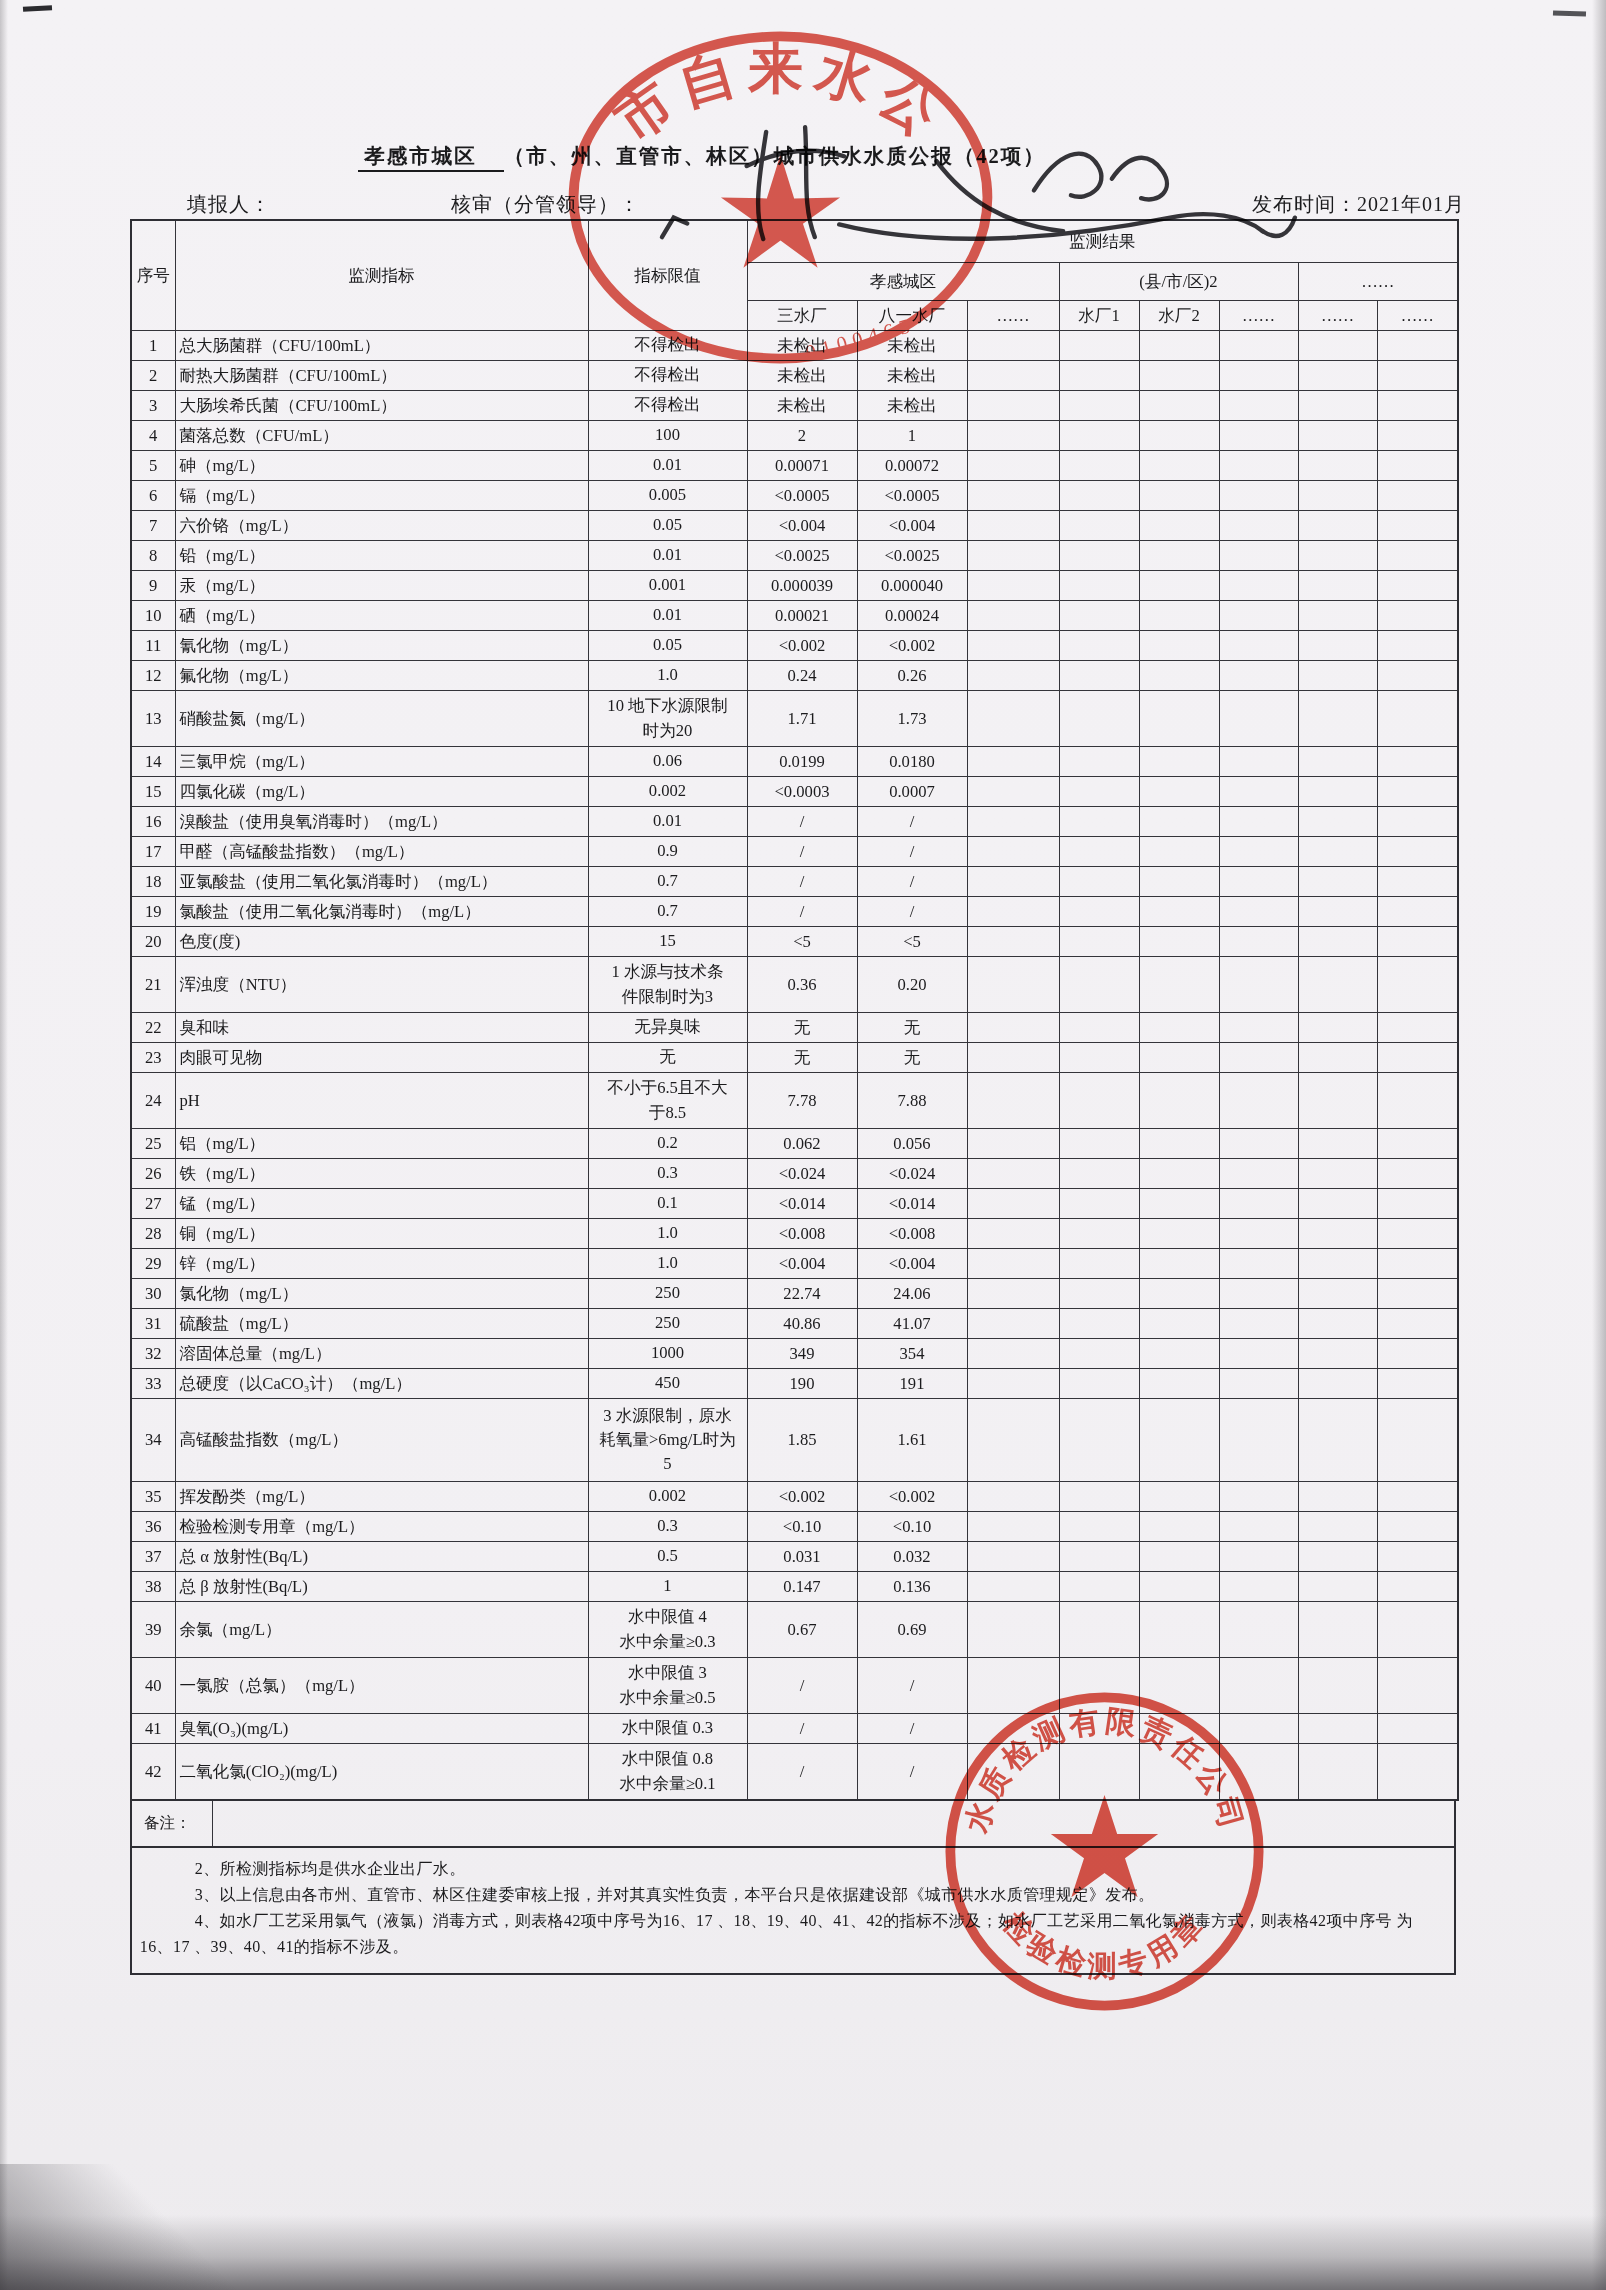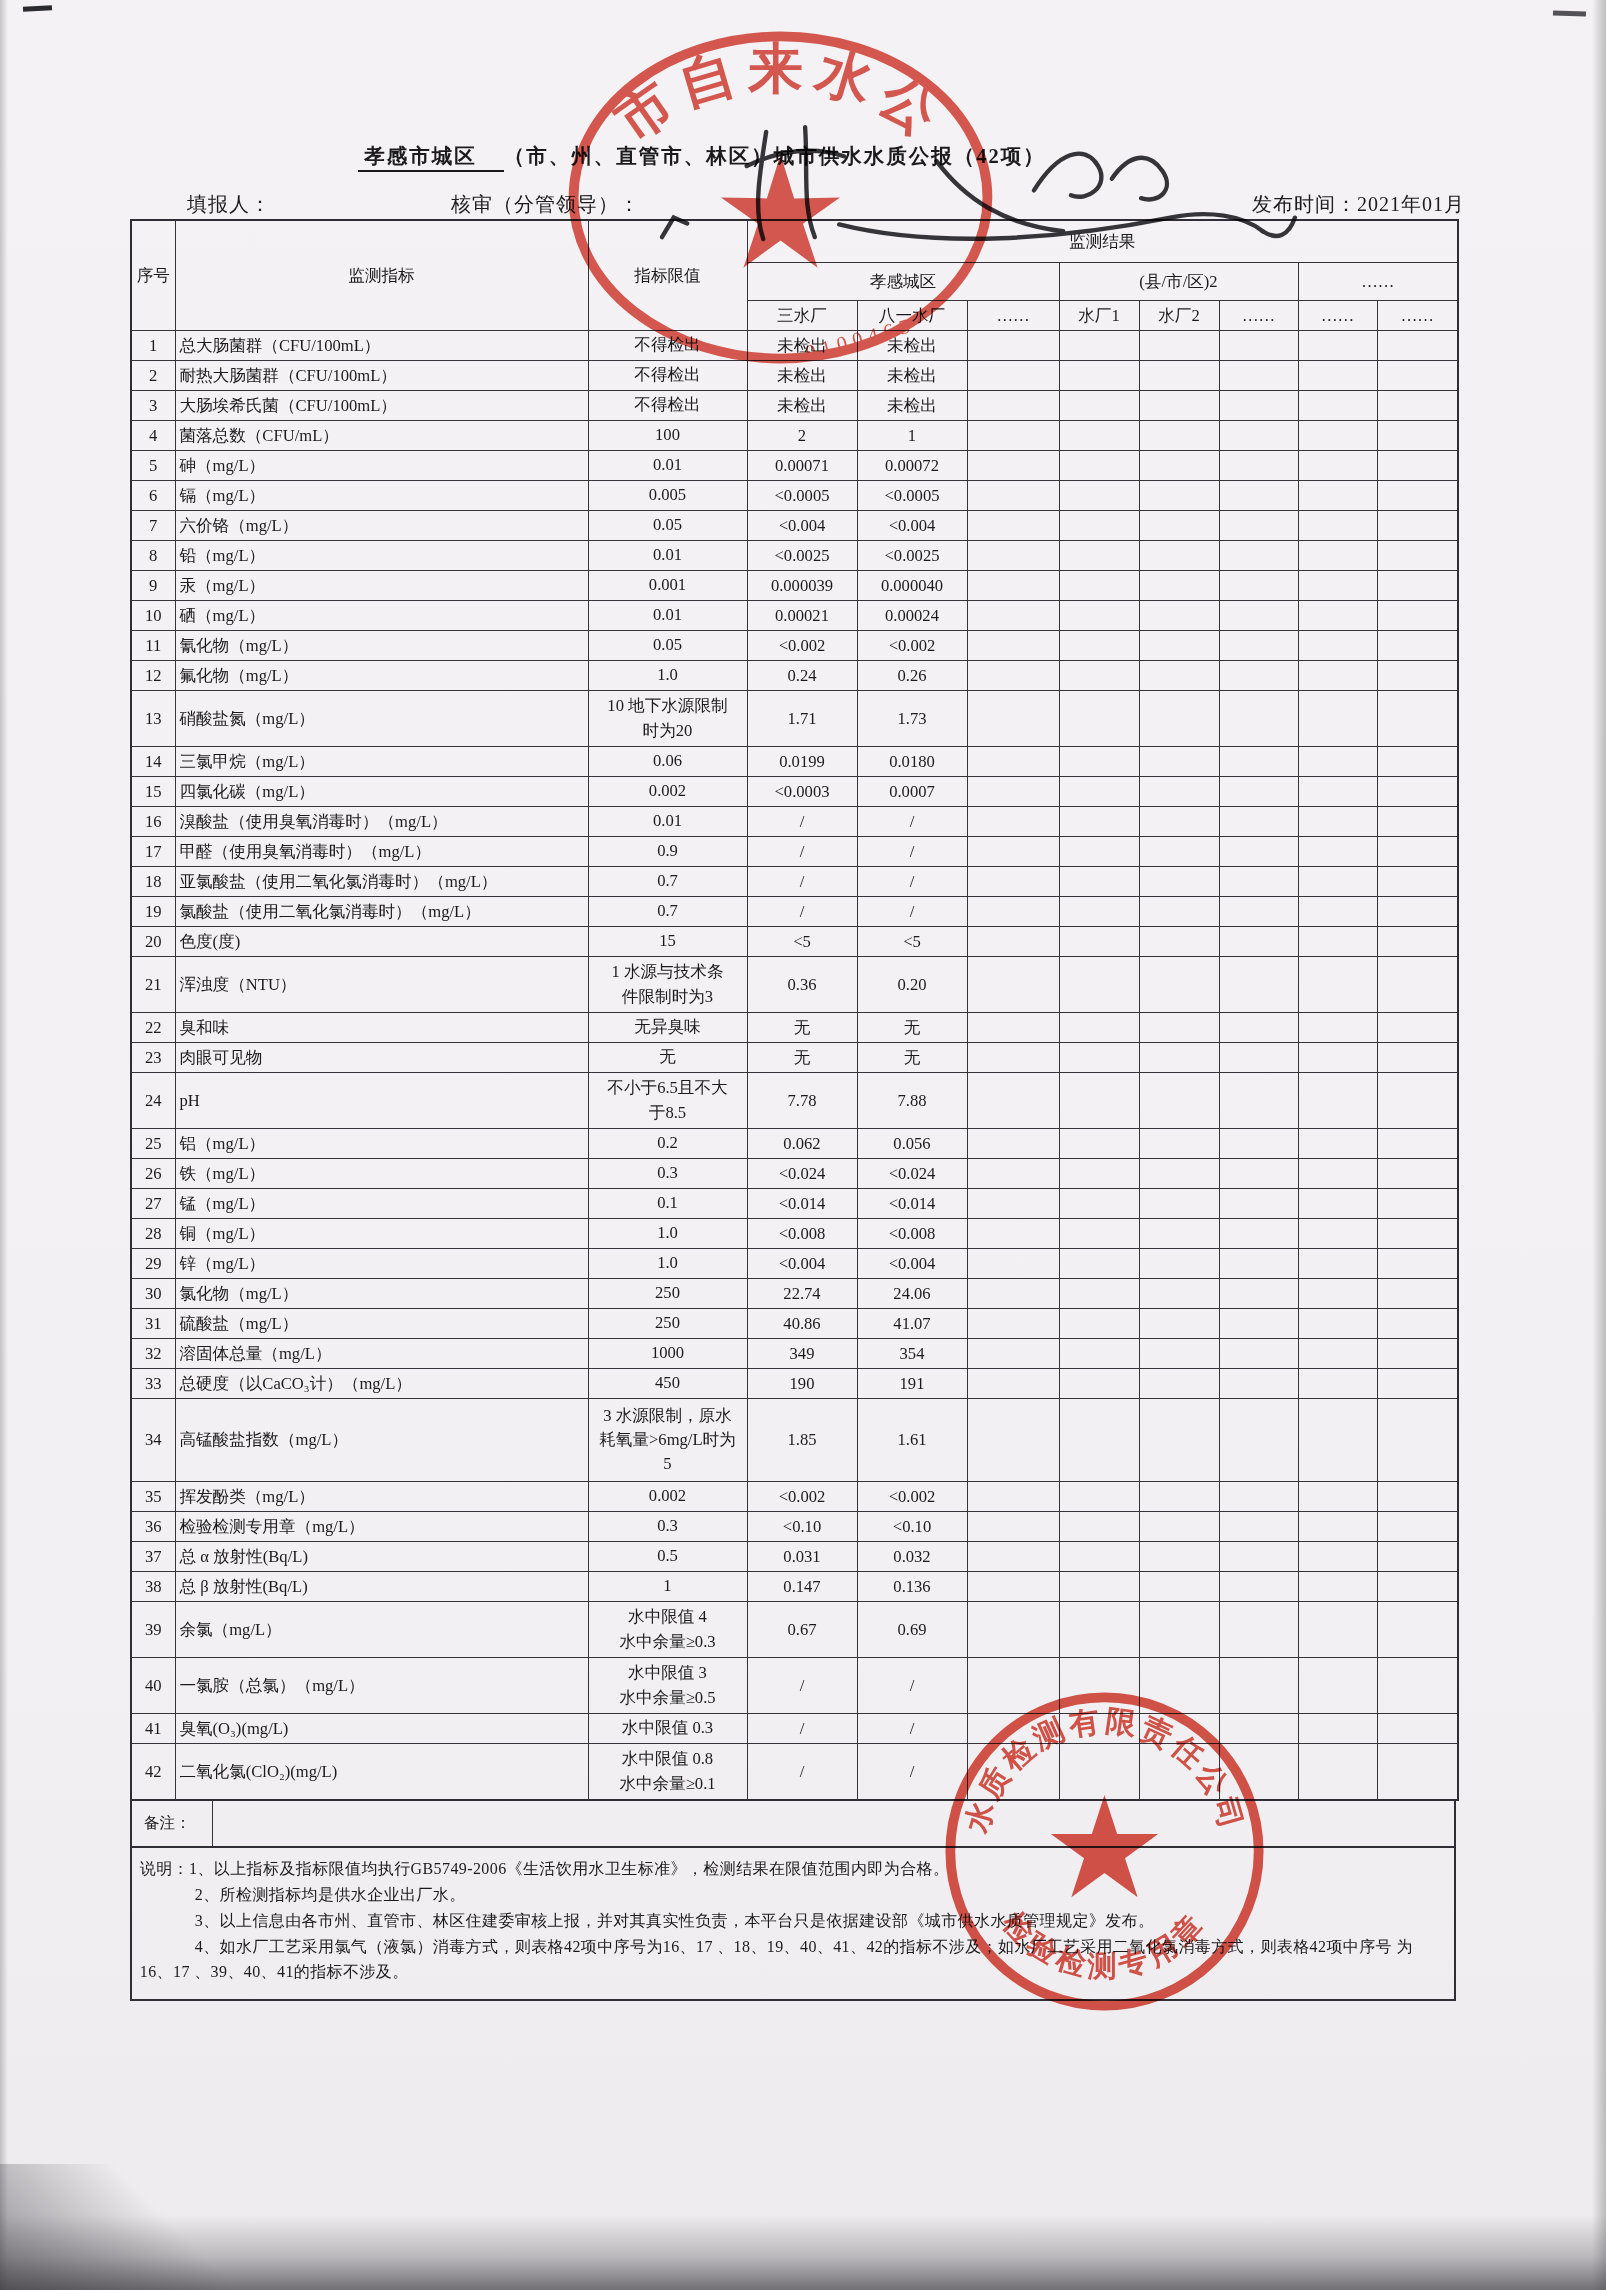--- a/index.html
+++ b/index.html
@@ -310,21 +310,21 @@
             <td class="ctr">/</td>
             <td class="ctr"></td>
             <td class="ctr"></td>
             <td class="ctr"></td>
             <td class="ctr"></td>
             <td class="ctr"></td>
             <td class="ctr"></td>
           </tr>
           <tr>
             <td class="ctr">17</td>
-            <td class="ind">甲醛（使用臭氧消毒时）（mg/L）</td>
+            <td class="ind">甲醛（高锰酸盐指数）（mg/L）</td>
             <td class="ctr limit">0.9</td>
             <td class="ctr">/</td>
             <td class="ctr">/</td>
             <td class="ctr"></td>
             <td class="ctr"></td>
             <td class="ctr"></td>
             <td class="ctr"></td>
             <td class="ctr"></td>
             <td class="ctr"></td>
           </tr>
@@ -662,21 +662,20 @@
           </tr>
         </tbody>
     </table>
 
     <div class="remarks">
       <span class="remarks-label">备注：</span>
       <span class="remarks-value"></span>
     </div>
 
     <div class="notes">
-      <div class="note">说明：1、以上指标及指标限值均执行GB5749-2006《生活饮用水卫生标准》，检测结果在限值范围内即为合格。</div>
       <div class="note indent">2、所检测指标均是供水企业出厂水。</div>
       <div class="note indent">3、以上信息由各市州、直管市、林区住建委审核上报，并对其真实性负责，本平台只是依据建设部《城市供水水质管理规定》发布。</div>
       <div class="note indent">4、如水厂工艺采用氯气（液氯）消毒方式，则表格42项中序号为16、17 、18、19、40、41、42的指标不涉及；如水厂工艺采用二氧化氯消毒方式，则表格42项中序号 为16、17 、39、40、41的指标不涉及。</div>
     </div>
   </div>
 
   <svg class="stamp stamp-top" width="449" height="371" viewBox="0 0 460 380">
     <ellipse cx="230" cy="192" rx="212" ry="165" fill="none" stroke="#d6382a" stroke-width="10"></ellipse>
     <path id="arcTop" d="M 50,272 A 188 150 0 1 1 410,272" fill="none"></path>
     <text font-size="56" font-weight="bold" fill="#d6382a" letter-spacing="10" font-family="Liberation Serif, DejaVu Serif, serif">

